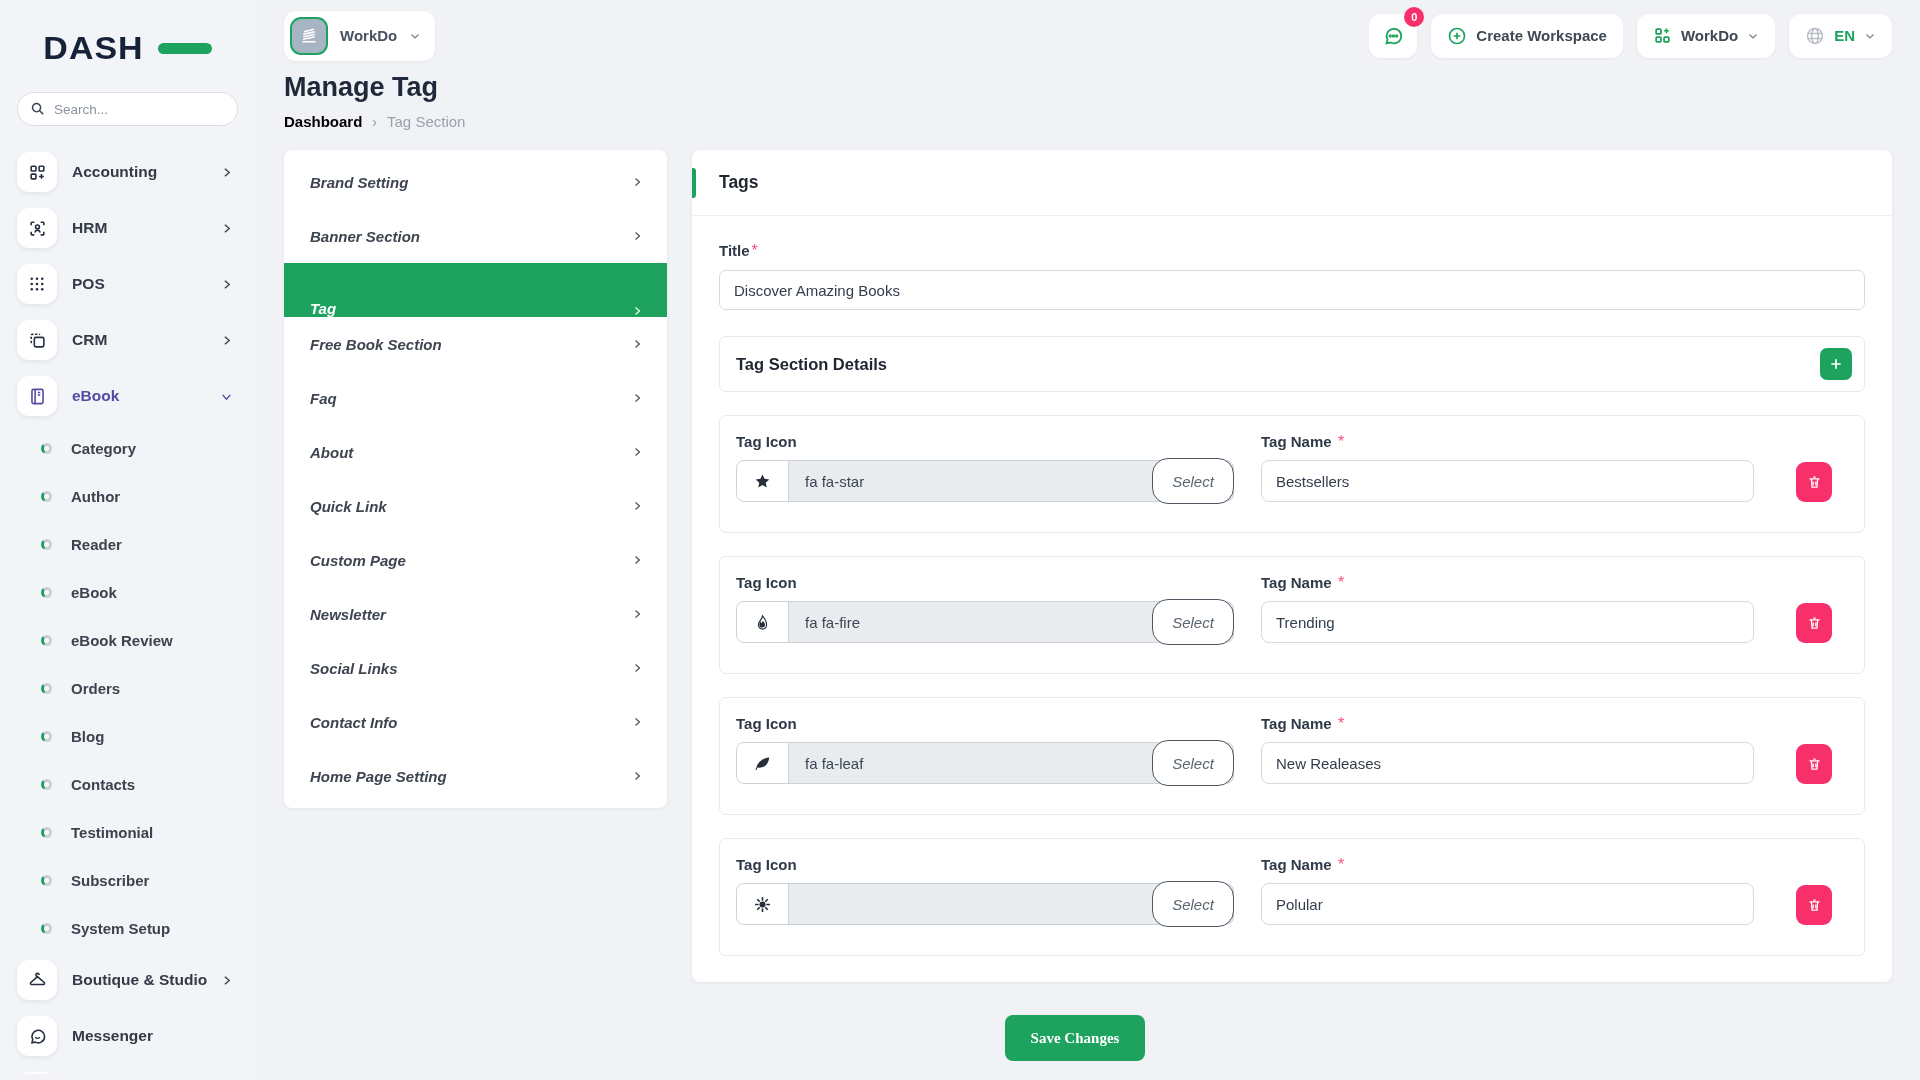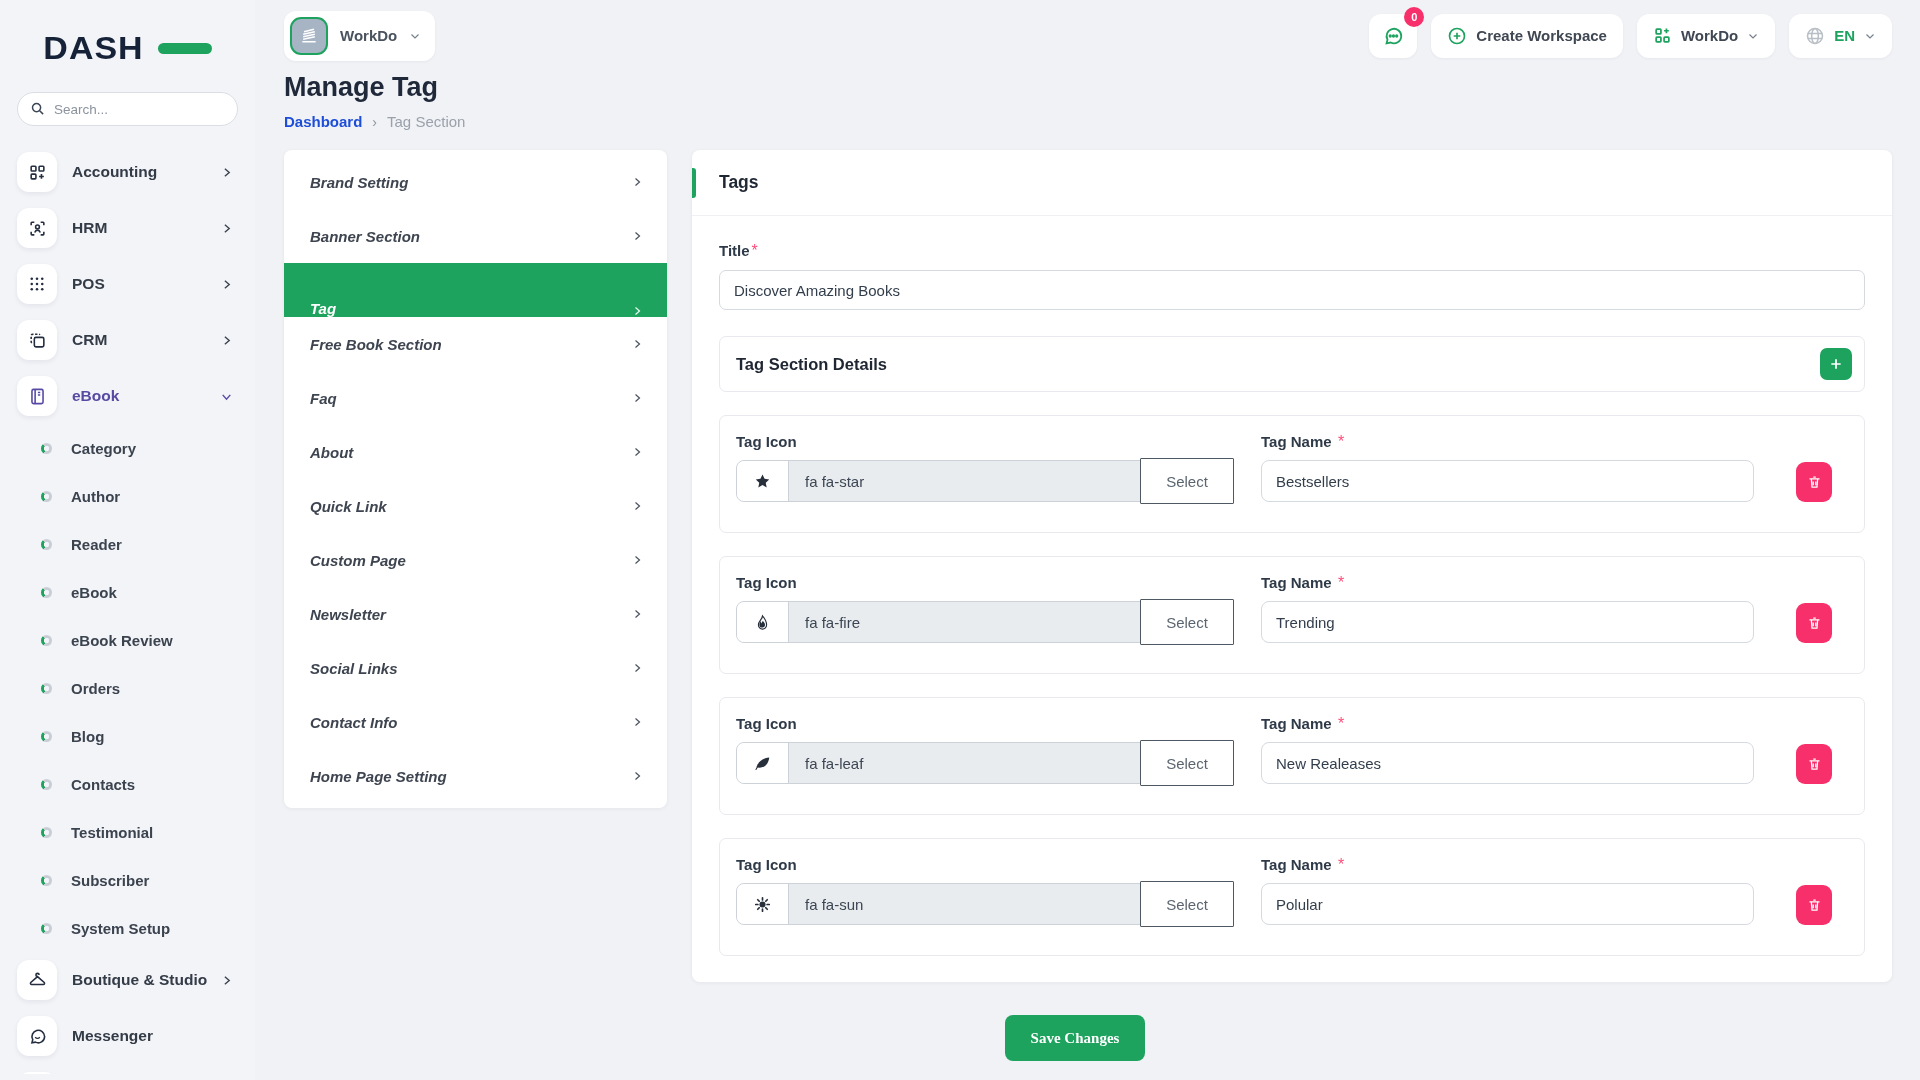--- a/index.html
+++ b/index.html
@@ -40,21 +40,21 @@
   .caret{color:#77818c;}
   .top-right{display:flex;align-items:center;gap:14px;}
   .pill{background:#fff;border-radius:12px;height:44px;display:flex;align-items:center;gap:9px;padding:0 16px;box-shadow:0 1px 3px rgba(20,30,50,.05);cursor:pointer;font-size:15px;font-weight:600;color:#3f4753;}
   .pill.icon-only{width:48px;justify-content:center;position:relative;padding:0;}
   .badge{position:absolute;top:-7px;right:-7px;min-width:20px;height:20px;border-radius:10px;background:var(--pink);color:#fff;font-size:11px;font-weight:700;display:flex;align-items:center;justify-content:center;padding:0 5px;}
   .pill .green-txt{color:var(--green);font-weight:700;}
   
   .page-head{margin-top:14px;}
   .page-title{font-size:27px;font-weight:800;color:#20293a;}
   .breadcrumb{display:flex;align-items:center;gap:10px;margin-top:10px;font-size:15px;}
-  .breadcrumb .link{color:#1d4ed8;font-weight:600;cursor:pointer;}
+  .breadcrumb .link{color:#000000;font-weight:600;cursor:pointer;}
   .breadcrumb .sep{color:#8d959f;font-size:14px;}
   .breadcrumb .current{color:#9aa1ab;}
   
   .columns{display:flex;gap:25px;margin-top:20px;align-items:flex-start;}
   .menu-card{width:383px;background:#fff;border-radius:8px;box-shadow:0 1px 4px rgba(20,30,50,.06);padding:5px 0;overflow:hidden;font-style:italic;}
   .menu-item{display:flex;align-items:center;justify-content:space-between;height:54px;padding:0 24px 0 26px;font-size:15px;font-weight:600;color:#3e4550;cursor:pointer;}
   .menu-item .chev{color:#4a525d;}
   .menu-item.active{background:var(--green);color:#fff;align-items:flex-end;}
   .menu-item.active .chev{color:#eafff3;}
   
@@ -70,21 +70,21 @@
   .details-bar{margin-top:26px;border:1px solid var(--border);border-radius:7px;height:56px;display:flex;align-items:center;justify-content:space-between;padding:0 12px 0 16px;gap:20px;}
   .details-title{font-size:16.5px;font-weight:800;color:#202733;}
   .add-btn{width:32px;height:32px;border-radius:7px;background:var(--green);border:none;color:#fff;display:flex;align-items:center;justify-content:center;cursor:pointer;}
   .tag-row{margin-top:23px;border:1px solid var(--border);border-radius:7px;height:118px;display:flex;align-items:flex-start;padding:17px 16px;}
   .col-icon{width:498px;flex:0 0 498px;}
   .col-name{flex:0 0 493px;margin-left:27px;}
   .control-row{margin-top:9px;}
   .icon-group{position:relative;display:flex;height:42px;border:1px solid #ccd2d8;border-radius:8px;background:var(--field-gray);}
   .icon-cell{width:52px;flex:0 0 52px;background:#fff;border-right:1px solid #ccd2d8;border-radius:7px 0 0 7px;display:flex;align-items:center;justify-content:center;color:#272f3b;}
   .icon-class{flex:1;display:flex;align-items:center;padding-left:16px;font-size:15px;color:#3c4654;}
-  .select-btn{position:absolute;right:-1px;top:-3px;height:46px;width:94px;background:#fff;border:1px solid #4e5863;border-radius:1px;font-size:15px;color:#5b6570;font-family:inherit;cursor:pointer;}
+  .select-btn{position:absolute;right:-1px;top:-3px;height:46px;width:82px;background:#fff;border:1px solid #4e5863;border-radius:16px;font-size:15px;color:#5b6570;font-family:inherit;cursor:pointer;font-style:italic;}
   .name-input{width:100%;height:42px;border:1px solid var(--input-border);border-radius:8px;padding:0 14px;font-size:15px;color:#333e4c;font-family:inherit;outline:none;background:#fff;}
   .del-btn{margin-left:auto;margin-right:16px;margin-top:29px;width:36px;height:40px;border:none;border-radius:9px;background:var(--pink);color:#fff;display:flex;align-items:center;justify-content:center;cursor:pointer;}
   
   .footer{display:flex;justify-content:center;margin-top:33px;padding-right:26px;font-family:Liberation Serif, serif;}
   .save-btn{height:46px;padding:0 26px;border:none;border-radius:8px;background:var(--green);color:#fff;font-size:15px;font-weight:700;font-family:inherit;cursor:pointer;}
 </style>
 </head>
 <body>
 
 <aside class="sidebar">
@@ -551,21 +551,20 @@
             <span class="field-label">Tag Icon</span>
             <div class="control-row icon-group">
               <span class="icon-cell">
                   <svg width="17" height="17" viewBox="0 0 24 24" fill="currentColor">
                     <circle cx="12" cy="12" r="4.3"></circle>
                     <g stroke="currentColor" stroke-width="2.4" stroke-linecap="round">
                       <path d="M12 2.5v3M12 18.5v3M2.5 12h3M18.5 12h3M5.3 5.3l2.1 2.1M16.6 16.6l2.1 2.1M18.7 5.3l-2.1 2.1M7.4 16.6l-2.1 2.1"></path>
                     </g>
                   </svg>
                 </span>
-              <span class="icon-class">fa fa-sun</span>
               <button class="select-btn">Select</button>
             </div>
           </div>
           <div class="col-name">
             <span class="field-label">Tag Name</span> <span class="req">*</span>
             <div class="control-row"><input class="name-input" value="Polular" style=""></div>
           </div>
           <button class="del-btn">
             <span>
                 <svg width="15" height="16" viewBox="0 0 24 24" fill="none" stroke="currentColor" stroke-width="2">

